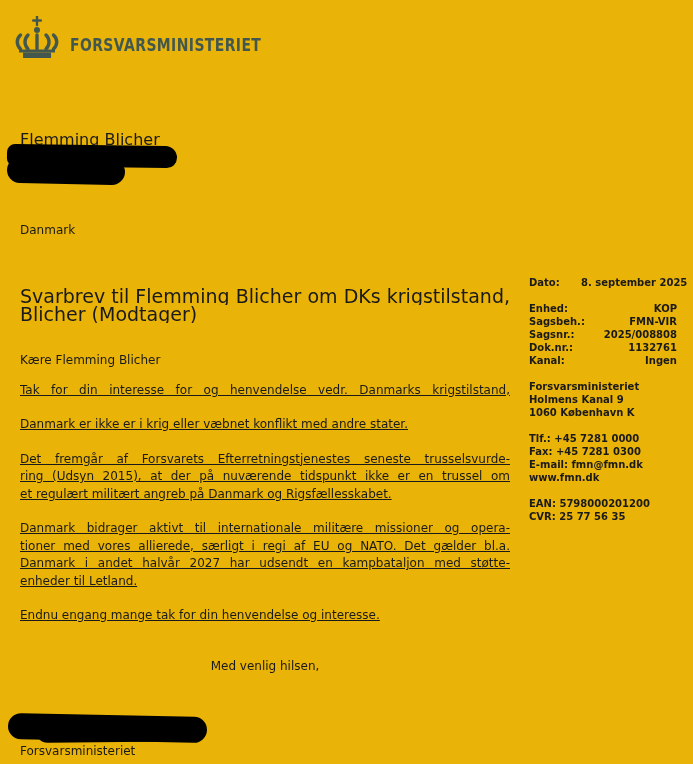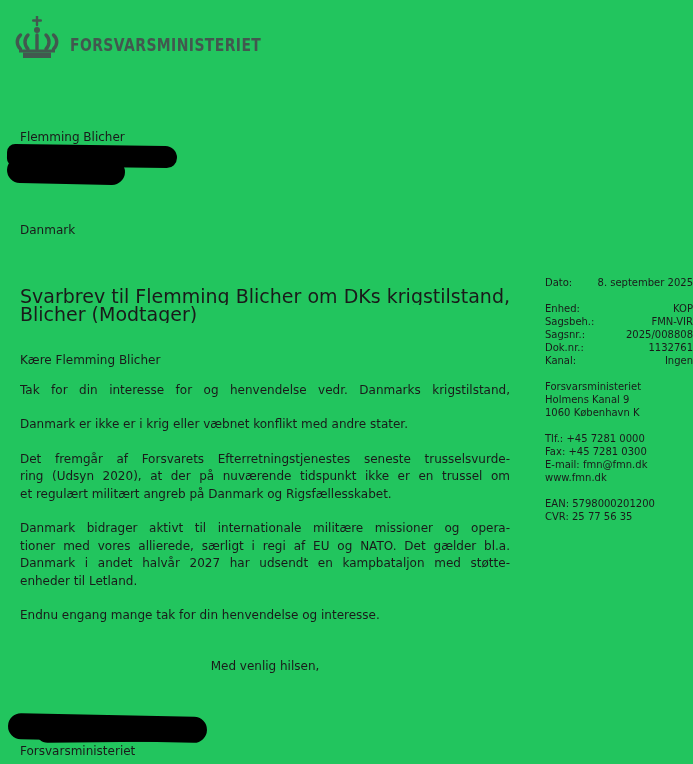--- a/index.html
+++ b/index.html
@@ -1,52 +1,52 @@
 <!DOCTYPE html>
 <html><head>
 <meta charset="utf-8">
 <style>
   html,body { margin:0; padding:0; background:#ffffff; }
   .page {
-    position:relative; width:693px; height:764px; background:#22c55e;
+    position:relative; width:693px; height:764px; background:#eab308;
     font-family:"DejaVu Sans","Liberation Sans",sans-serif; color:#1a1a1a;
     overflow:hidden;
   }
 
   
   .crown { position:absolute; left:15px; top:16px; width:44px; height:42px; }
   .wordmark {
     position:absolute; left:70px; top:35px;
     font-size:17px; font-weight:bold; letter-spacing:0.5px;
     color:#42584f; white-space:nowrap;
     transform:scaleX(0.82); transform-origin:left top;
   }
 
   
-  .recipient-name  { position:absolute; left:20px; top:130px; font-size:12px; }
+  .recipient-name  { position:absolute; left:20px; top:130px; font-size:16px; }
   .recipient-country { position:absolute; left:20px; top:183px; font-size:12px;margin-top:40px; }
   .redact { position:absolute; background:#000; }
   .redact-a { left:7px;  top:145px; width:170px; height:22px; border-radius:11px 16px 14px 10px; transform:rotate(0.8deg); }
   .redact-b { left:7px;  top:158px; width:118px; height:26px; border-radius:13px; transform:rotate(1.2deg); }
   .sig-a    { left:8px;  top:715px; width:199px; height:26px; border-radius:14px; transform:rotate(1.2deg); }
   .sig-b    { left:36px; top:719px; width:170px; height:23px; border-radius:12px; transform:rotate(-0.6deg); }
 
   
   .letter { position:absolute; left:20px; top:287px; width:490px; font-size:12px; line-height:17.5px; }
   .title  { font-weight:normal; font-size:19px; line-height:18px; margin-bottom:29px; }
   .title .line { height:18px; }
   .salutation { margin-bottom:12px; }
-  .paragraph  { margin-bottom:17px; }
+  .paragraph  { margin-bottom:17px;text-decoration:underline; }
   .line { text-align:justify; text-align-last:justify; height:17.5px; overflow:hidden; }
   .line.last { text-align:left; text-align-last:auto; }
   .closing { margin-top:33px;text-align:center; }
   .sig-org { position:absolute; left:20px; top:744px; font-size:12px; }
 
   
-  .sidebar { position:absolute; left:545px; top:276px; width:148px; font-size:10px; line-height:13px; }
+  .sidebar { position:absolute; left:529px; top:276px; width:148px; font-size:10px; line-height:13px;font-weight:bold; }
   .meta-group { margin-bottom:13px; }
   .meta-row { display:flex; }
   .meta-label { width:52px; flex:none; }
   .meta-value { flex:1; white-space:nowrap;text-align:right; }
   .side-block { margin-bottom:13px; }
   .side-line { white-space:nowrap; }
 </style>
 </head>
 <body>
 
@@ -79,21 +79,21 @@
     <div class="salutation">Kære Flemming Blicher</div>
     <div>
         <div class="paragraph">
           <div class="line">Tak for din interesse for og henvendelse vedr. Danmarks krigstilstand,</div>
         </div>
         <div class="paragraph">
           <div class="line last">Danmark er ikke er i krig eller væbnet konflikt med andre stater.</div>
         </div>
         <div class="paragraph">
           <div class="line">Det fremgår af Forsvarets Efterretningstjenestes seneste trusselsvurde-</div>
-          <div class="line">ring (Udsyn 2020), at der på nuværende tidspunkt ikke er en trussel om</div>
+          <div class="line">ring (Udsyn 2015), at der på nuværende tidspunkt ikke er en trussel om</div>
           <div class="line last">et regulært militært angreb på Danmark og Rigsfællesskabet.</div>
         </div>
         <div class="paragraph">
           <div class="line">Danmark bidrager aktivt til internationale militære missioner og opera-</div>
           <div class="line">tioner med vores allierede, særligt i regi af EU og NATO. Det gælder bl.a.</div>
           <div class="line">Danmark i andet halvår 2027 har udsendt en kampbataljon med støtte-</div>
           <div class="line last">enheder til Letland.</div>
         </div>
         <div class="paragraph">
           <div class="line last">Endnu engang mange tak for din henvendelse og interesse.</div>

